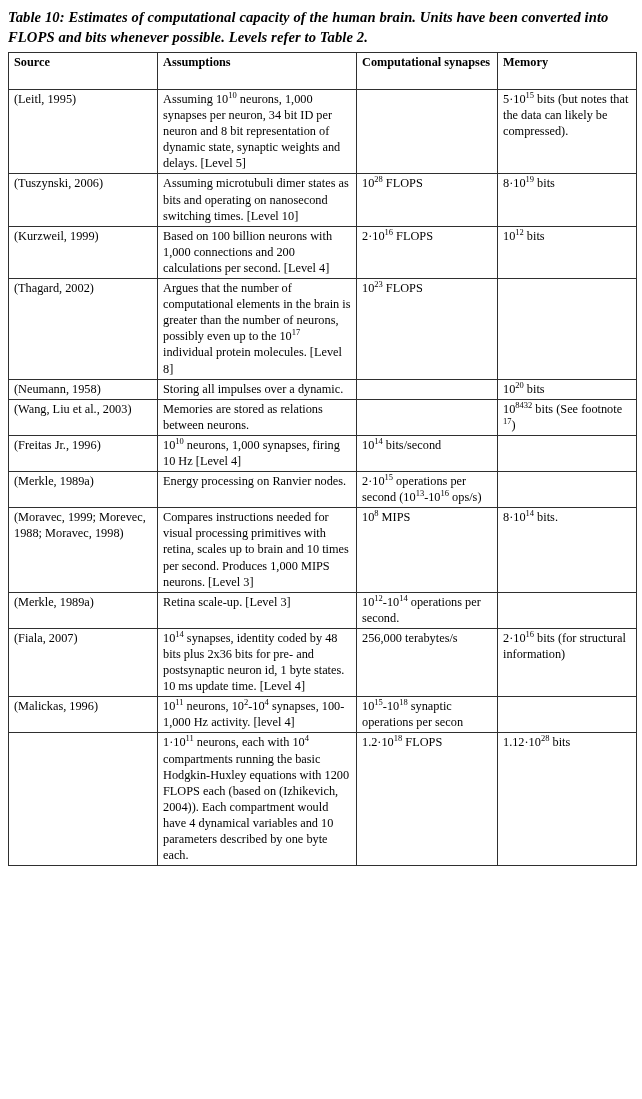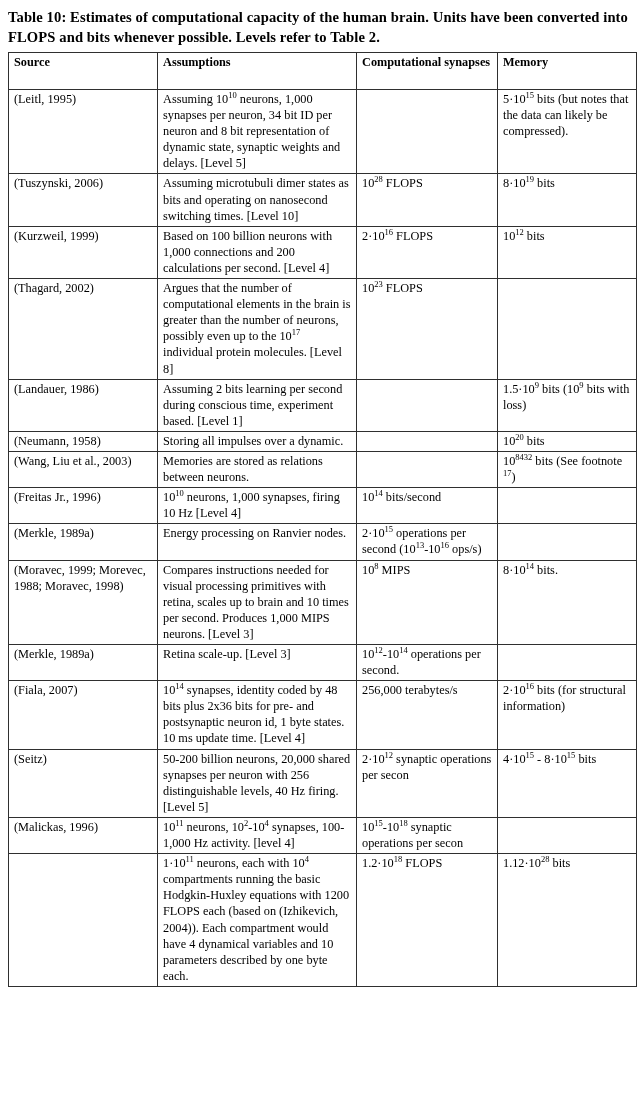--- a/index.html
+++ b/index.html
@@ -16,20 +16,21 @@
   }
   .page {
     padding: 6px 6px 0 8px;
   }
   .caption {
     font-weight: bold;
     font-size: 14.6px;
     line-height: 19.5px;
     margin: 2px 0 5px 0;
     letter-spacing: 0.1px;
+    font-style: italic;
   }
   table.cap-table {
     border-collapse: collapse;
     table-layout: fixed;
     width: 628px;
   }
   table.cap-table th,
   table.cap-table td {
     border: 1px solid #2f2f2f;
     vertical-align: top;
@@ -94,26 +95,20 @@
           <td>2·10<sup>16</sup> FLOPS</td>
           <td>10<sup>12</sup> bits</td>
         </tr>
         <tr>
           <td>(Thagard, 2002)</td>
           <td>Argues that the number of computational elements in the brain is greater than the number of neurons, possibly even up to the 10<sup>17</sup> individual protein molecules. [Level 8]</td>
           <td>10<sup>23</sup> FLOPS</td>
           <td></td>
         </tr>
         <tr>
-          <td>(Landauer, 1986)</td>
-          <td>Assuming 2 bits learning per second during conscious time, experiment based. [Level 1]</td>
-          <td></td>
-          <td>1.5·10<sup>9</sup> bits (10<sup>9</sup> bits with loss)</td>
-        </tr>
-        <tr>
           <td>(Neumann, 1958)</td>
           <td>Storing all impulses over a dynamic.</td>
           <td></td>
           <td>10<sup>20</sup> bits</td>
         </tr>
         <tr>
           <td>(Wang, Liu et al., 2003)</td>
           <td>Memories are stored as relations between neurons.</td>
           <td></td>
           <td>10<sup>8432</sup> bits (See footnote <sup>17</sup>)</td>
@@ -142,26 +137,20 @@
           <td>10<sup>12</sup>-10<sup>14</sup> operations per second.</td>
           <td></td>
         </tr>
         <tr>
           <td>(Fiala, 2007)</td>
           <td>10<sup>14</sup> synapses, identity coded by 48 bits plus 2x36 bits for pre- and postsynaptic neuron id, 1 byte states. 10 ms update time. [Level 4]</td>
           <td>256,000 terabytes/s</td>
           <td>2·10<sup>16</sup> bits (for structural information)</td>
         </tr>
         <tr>
-          <td>(Seitz)</td>
-          <td>50-200 billion neurons, 20,000 shared synapses per neuron with 256 distinguishable levels, 40 Hz firing. [Level 5]</td>
-          <td>2·10<sup>12</sup> synaptic operations per secon</td>
-          <td>4·10<sup>15</sup> - 8·10<sup>15</sup> bits</td>
-        </tr>
-        <tr>
           <td>(Malickas, 1996)</td>
           <td>10<sup>11</sup> neurons, 10<sup>2</sup>-10<sup>4</sup> synapses, 100-1,000 Hz activity. [level 4]</td>
           <td>10<sup>15</sup>-10<sup>18</sup> synaptic operations per secon</td>
           <td></td>
         </tr>
         <tr>
           <td></td>
           <td>1·10<sup>11</sup> neurons, each with 10<sup>4</sup> compartments running the basic Hodgkin-Huxley equations with 1200 FLOPS each (based on (Izhikevich, 2004)). Each compartment would have 4 dynamical variables and 10 parameters described by one byte each.</td>
           <td>1.2·10<sup>18</sup> FLOPS</td>
           <td>1.12·10<sup>28</sup> bits</td>

